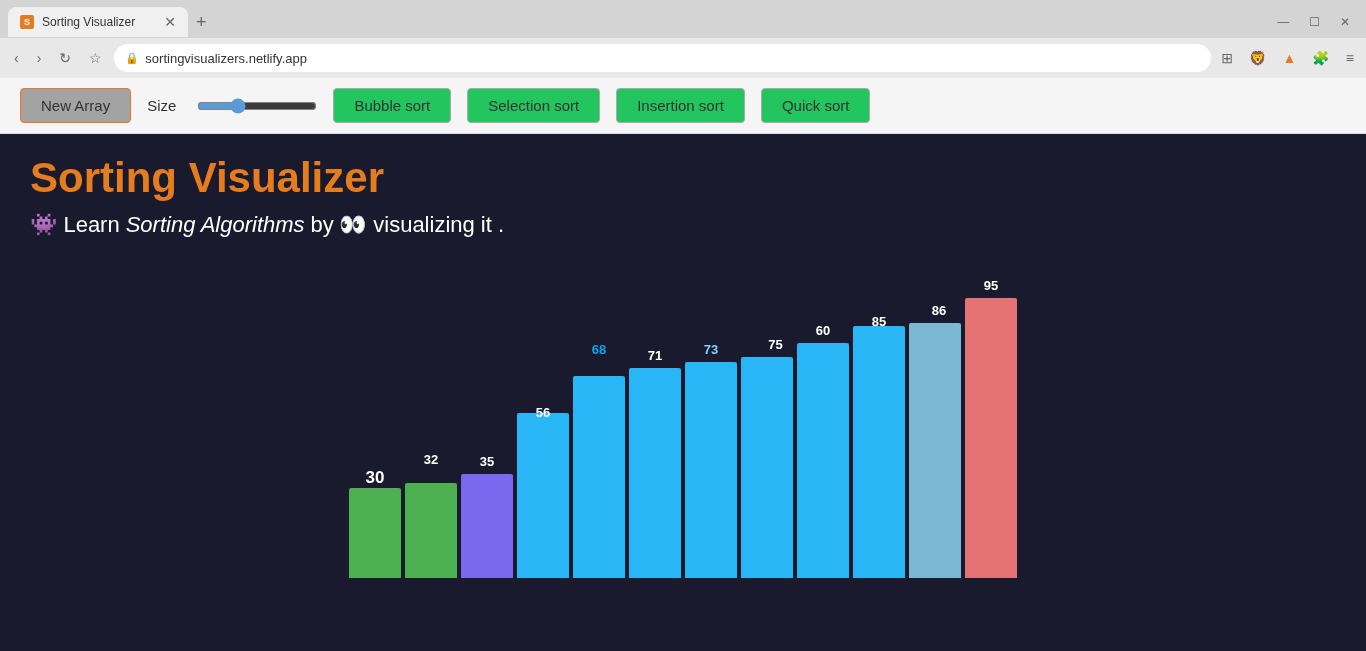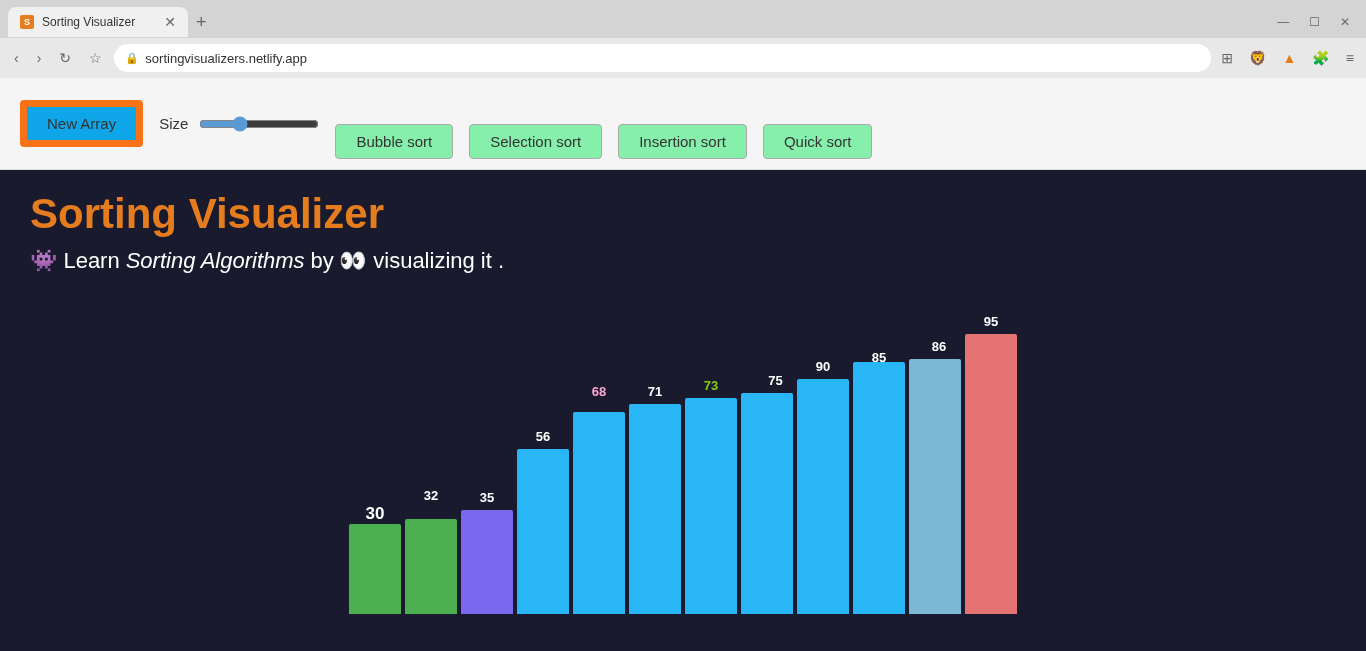--- a/index.html
+++ b/index.html
@@ -113,49 +113,48 @@
     
     .app-toolbar {
       background: #f5f5f5;
       border-bottom: 1px solid #ddd;
       display: flex;
       align-items: center;
       padding: 10px 20px;
       gap: 16px;
     }
     .btn-new-array {
-      background: #0ea5e9;
-      border: 7px solid #f97316;
+      background: #a3a3a3;
+      border: 1px solid #f97316;
       border-radius: 4px;
       padding: 8px 20px;
       font-size: 15px;
       color: #333;
       cursor: pointer;
     }
     .size-control {
       display: flex;
       align-items: center;
-      gap: 11px;
+      gap: 21px;
       font-size: 15px;
       color: #333;
     }
     .size-slider {
       width: 120px;
       accent-color: #5b9bd5;
       cursor: pointer;
     }
     .sort-btn {
-      background: #86efac;
+      background: #22c55e;
       border: 1px solid #aaa;
       border-radius: 4px;
       padding: 8px 20px;
       font-size: 15px;
       color: #333;
       cursor: pointer;
-      margin-top: 36px;
     }
 
     
     .app-content {
       background: #1a1a2e;
       min-height: 520px;
       padding: 20px 30px;
       color: white;
     }
     .app-title {
@@ -275,41 +274,41 @@
       </div>
       <div class="bar-wrapper" style="height: 280px; justify-content: flex-end; position: relative; display: flex; flex-direction: column; align-items: center;">
         <span class="bar-label" style="position: absolute; top: 154px; color: white; font-size: 13px; font-weight: bold;">32</span>
         <div class="bar" style="width: 52px; height: 95px; background-color: rgb(76, 175, 80); border-radius: 2px 2px 0px 0px;"></div>
       </div>
       <div class="bar-wrapper" style="height: 280px; justify-content: flex-end; position: relative; display: flex; flex-direction: column; align-items: center; text-align: center;">
         <span class="bar-label" style="position: absolute; top: 156px; color: white; font-size: 13px; font-weight: bold;">35</span>
         <div class="bar" style="width: 52px; height: 104px; background-color: rgb(123, 104, 238); border-radius: 2px 2px 0px 0px;"></div>
       </div>
       <div class="bar-wrapper" style="height: 280px; justify-content: flex-end; position: relative; display: flex; flex-direction: column; align-items: center;">
-        <span class="bar-label" style="position: absolute; top: 95px; color: white; font-size: 13px; font-weight: bold;">56</span>
+        <span class="bar-label" style="position: absolute; top: 107px; color: white; font-size: 13px; font-weight: bold;">56</span>
         <div class="bar" style="width: 52px; height: 165px; background-color: rgb(41, 182, 246); border-radius: 2px 2px 0px 0px;"></div>
       </div>
       <div class="bar-wrapper" style="height: 280px; justify-content: flex-end; position: relative; display: flex; flex-direction: column; align-items: center;">
-        <span class="bar-label" style="position: absolute; top: 50px; color: #f9a8d4; font-size: 13px; font-weight: bold;">68</span>
+        <span class="bar-label" style="position: absolute; top: 44px; color: #0ea5e9; font-size: 13px; font-weight: bold;">68</span>
         <div class="bar" style="width: 52px; height: 202px; background-color: rgb(41, 182, 246); border-radius: 2px 2px 0px 0px;"></div>
       </div>
       <div class="bar-wrapper" style="height: 280px; justify-content: flex-end; position: relative; display: flex; flex-direction: column; align-items: center;">
         <span class="bar-label" style="position: absolute; top: 50px; color: white; font-size: 13px; font-weight: bold;">71</span>
         <div class="bar" style="width: 52px; height: 210px; background-color: rgb(41, 182, 246); border-radius: 2px 2px 0px 0px;"></div>
       </div>
       <div class="bar-wrapper" style="height: 280px; justify-content: flex-end; position: relative; display: flex; flex-direction: column; align-items: center;">
-        <span class="bar-label" style="position: absolute; top: 44px; color: #84cc16; font-size: 13px; font-weight: bold;">73</span>
+        <span class="bar-label" style="position: absolute; top: 44px; color: #7dd3fc; font-size: 13px; font-weight: bold;">73</span>
         <div class="bar" style="width: 52px; height: 216px; background-color: rgb(41, 182, 246); border-radius: 2px 2px 0px 0px;"></div>
       </div>
       <div class="bar-wrapper" style="height: 280px; justify-content: flex-end; position: relative; display: flex; flex-direction: column; align-items: center;">
         <span class="bar-label" style="position: absolute; top: 39px; color: white; font-size: 13px; font-weight: bold; margin-left: 17px;">75</span>
         <div class="bar" style="width: 52px; height: 221px; background-color: rgb(41, 182, 246); border-radius: 2px 2px 0px 0px;"></div>
       </div>
       <div class="bar-wrapper" style="height: 280px; justify-content: flex-end; position: relative; display: flex; flex-direction: column; align-items: center;">
-        <span class="bar-label" style="position: absolute; top: 25px; color: white; font-size: 13px; font-weight: bold;">90</span>
+        <span class="bar-label" style="position: absolute; top: 25px; color: white; font-size: 13px; font-weight: bold;">60</span>
         <div class="bar" style="width: 52px; height: 235px; background-color: rgb(41, 182, 246); border-radius: 2px 2px 0px 0px;"></div>
       </div>
       <div class="bar-wrapper" style="height: 280px; justify-content: flex-end; position: relative; display: flex; flex-direction: column; align-items: center;">
         <span class="bar-label" style="position: absolute; top: 16px; color: white; font-size: 13px; font-weight: bold;">85</span>
         <div class="bar" style="width: 52px; height: 252px; background-color: rgb(41, 182, 246); border-radius: 2px 2px 0px 0px;"></div>
       </div>
       <div class="bar-wrapper" style="height: 280px; justify-content: flex-end; position: relative; display: flex; flex-direction: column; align-items: center;">
         <span class="bar-label" style="position: absolute; top: 5px; color: white; font-size: 13px; font-weight: bold; margin-left: 8px;">86</span>
         <div class="bar" style="width: 52px; height: 255px; background-color: rgb(123, 184, 212); border-radius: 2px 2px 0px 0px;"></div>
       </div>

